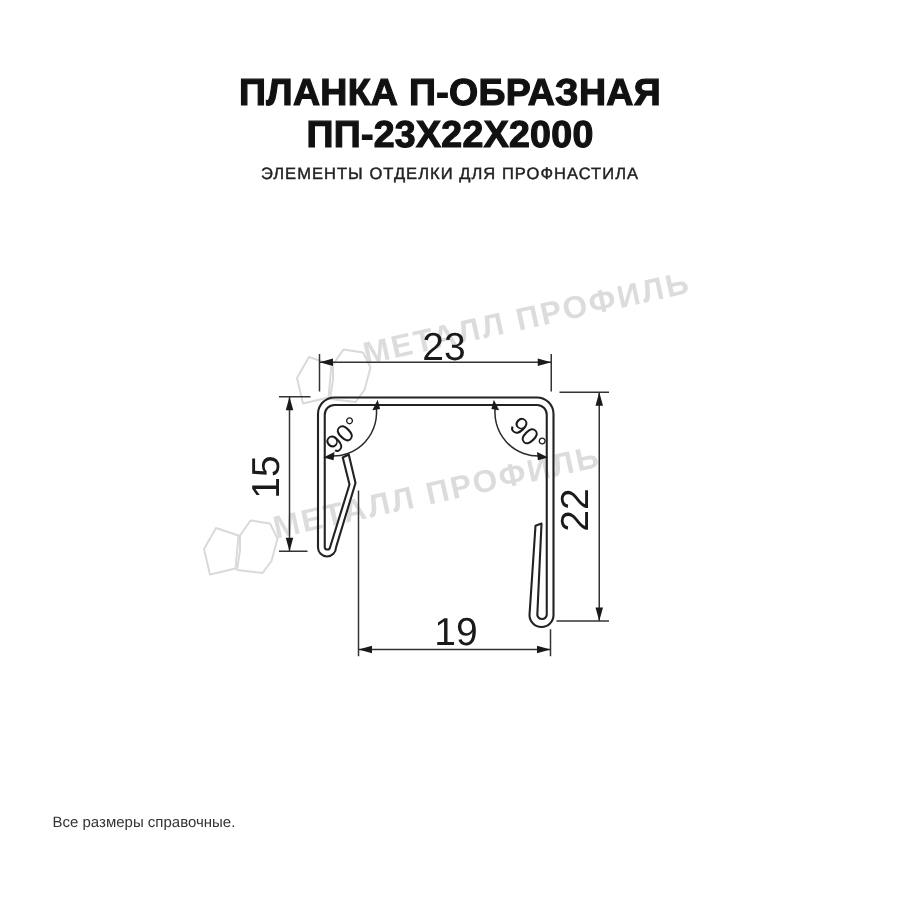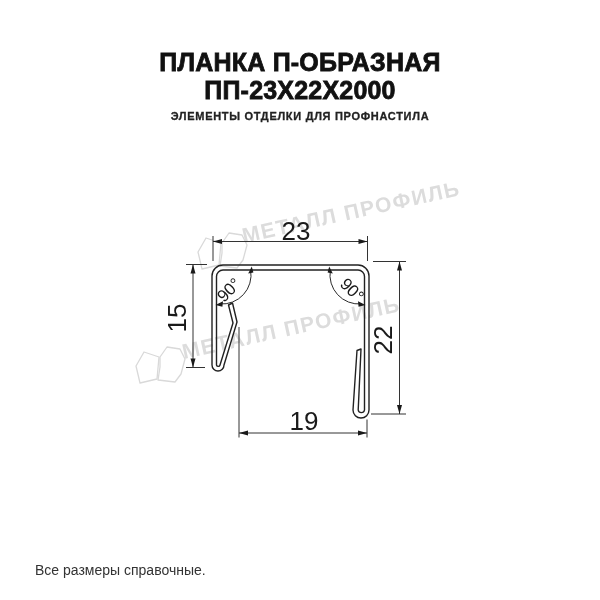--- a/index.html
+++ b/index.html
@@ -9,27 +9,27 @@
   }
   .title-line{
     position:absolute;left:0;width:600px;text-align:center;
     font-weight:bold;font-size:25px;line-height:28px;color:#111;
     letter-spacing:0.2px;-webkit-text-stroke:0.8px #111;
   }
   #title1{top:48px;}
   #title2{top:76px;}
   .subtitle{
     position:absolute;top:110px;left:0;width:600px;text-align:center;
-    font-weight:bold;font-size:11px;letter-spacing:0.7px;color:#222;
+    font-weight:normal;font-size:11px;letter-spacing:0.7px;color:#222;
     -webkit-text-stroke:0.3px #222;
   }
   .drawing-layer{position:absolute;left:0;top:0;width:600px;height:600px;}
   .notes{
     position:absolute;left:35px;top:541px;width:520px;
-    font-size:14px;line-height:15px;color:#333;margin-top:22px;
+    font-size:10px;line-height:15px;color:#333;
   }
   .notes div{white-space:nowrap;}
   
   .dim-num{font-family:"Liberation Sans",sans-serif;font-size:26px;fill:#1a1a1a;}
   .angle-num{font-family:"Liberation Sans",sans-serif;font-size:17px;fill:#1a1a1a;}
   .wm-text{font-family:"Liberation Sans",sans-serif;font-size:21px;font-weight:bold;
            fill:#dcdcdc;letter-spacing:1.5px;}
   .profile{fill:none;stroke:#222;stroke-width:1.4;stroke-linejoin:round;}
   .dimline{stroke:#333;stroke-width:1;fill:none;}
   .arcline{stroke:#2a2a2a;stroke-width:1;fill:none;}

